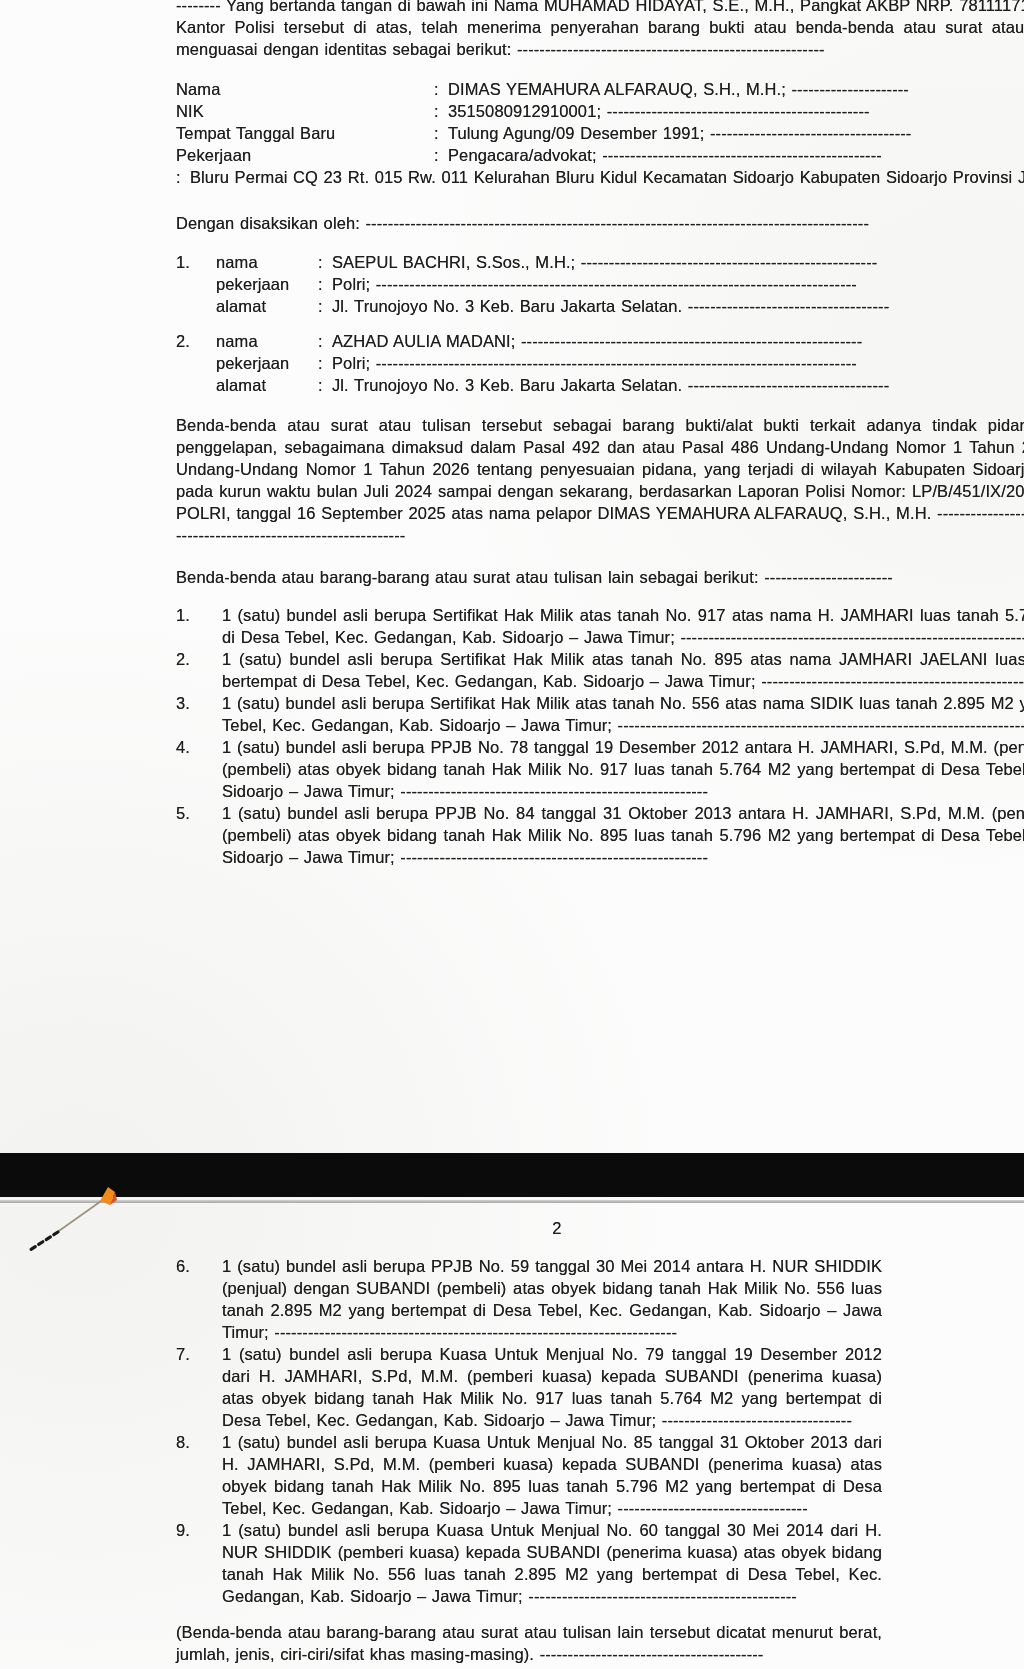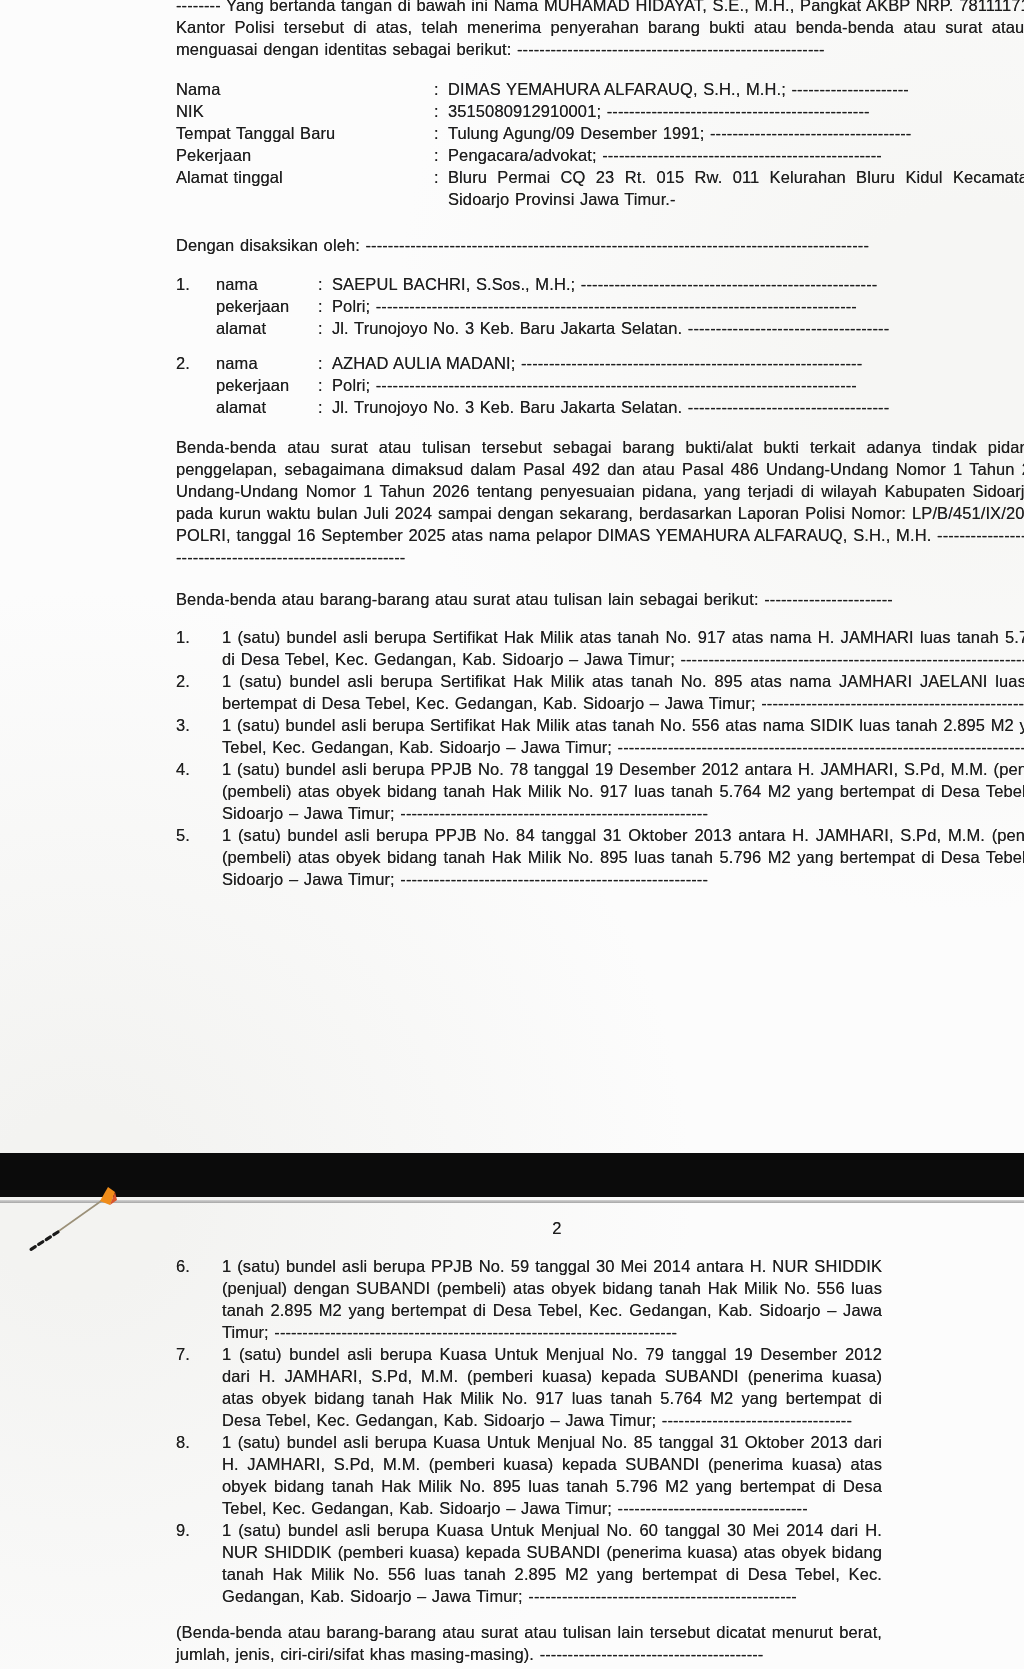--- a/index.html
+++ b/index.html
@@ -76,21 +76,20 @@
       <div class="idlabel">Tempat Tanggal Baru</div>
       <div class="idcolon">:</div>
       <div class="idval">Tulung Agung/09 Desember 1991; ------------------------------------</div>
     </div>
     <div class="idrow">
       <div class="idlabel">Pekerjaan</div>
       <div class="idcolon">:</div>
       <div class="idval">Pengacara/advokat; --------------------------------------------------</div>
     </div>
     <div class="idrow">
-      <div class="idlabel">Alamat tinggal</div>
       <div class="idcolon">:</div>
       <div class="idval">Bluru Permai CQ 23 Rt. 015 Rw. 011 Kelurahan Bluru Kidul Kecamatan Sidoarjo Kabupaten Sidoarjo Provinsi Jawa Timur.-</div>
     </div>
   </div>
 
   <p class="wheading">Dengan disaksikan oleh: ------------------------------------------------------------------------------------------</p>
 
   <div class="witness w1">
     <div class="wnum">1.</div>
     <div class="wbody">

